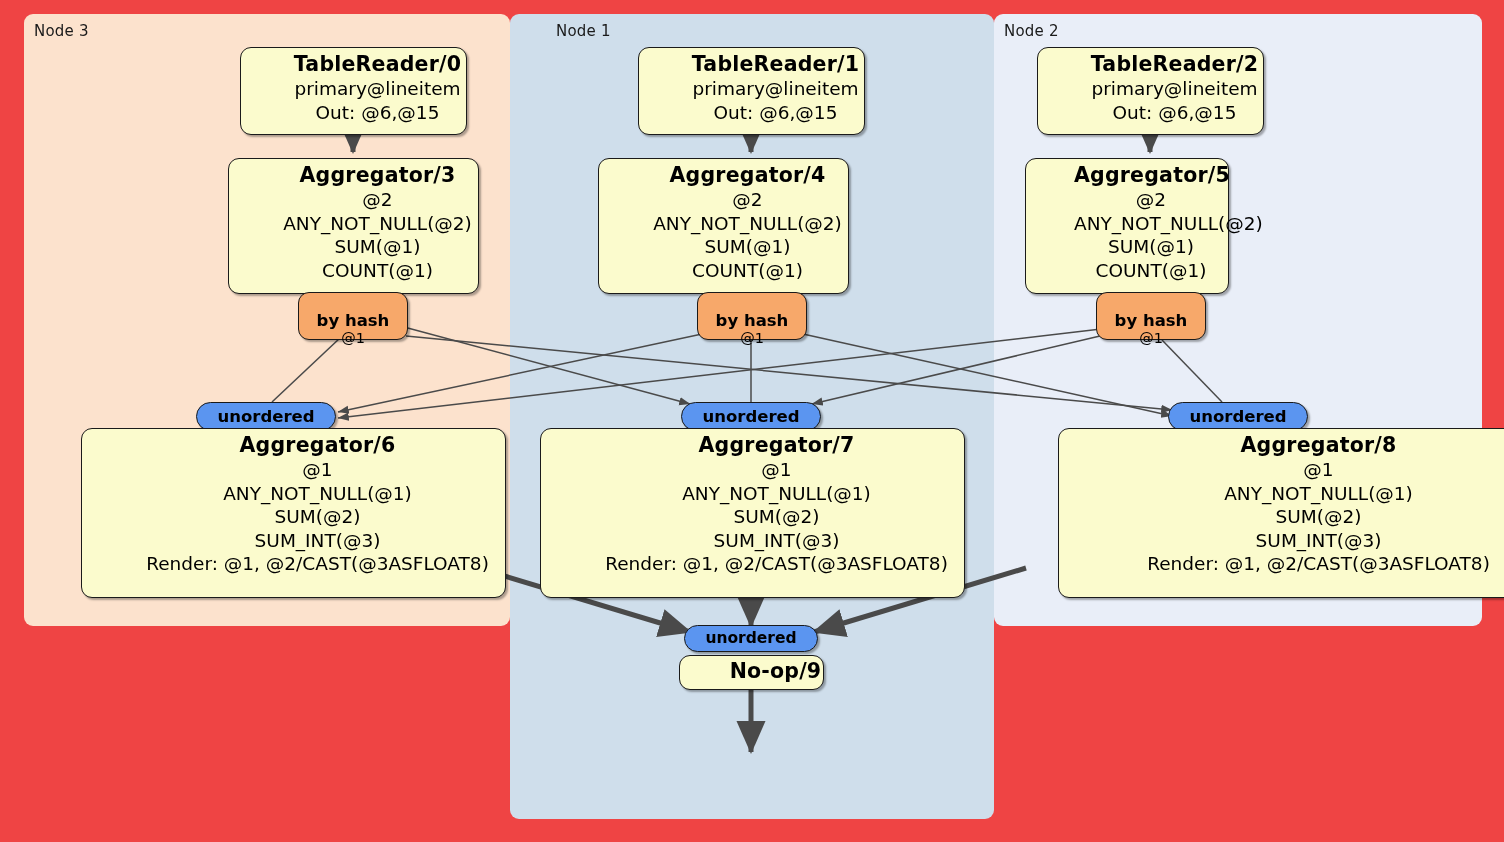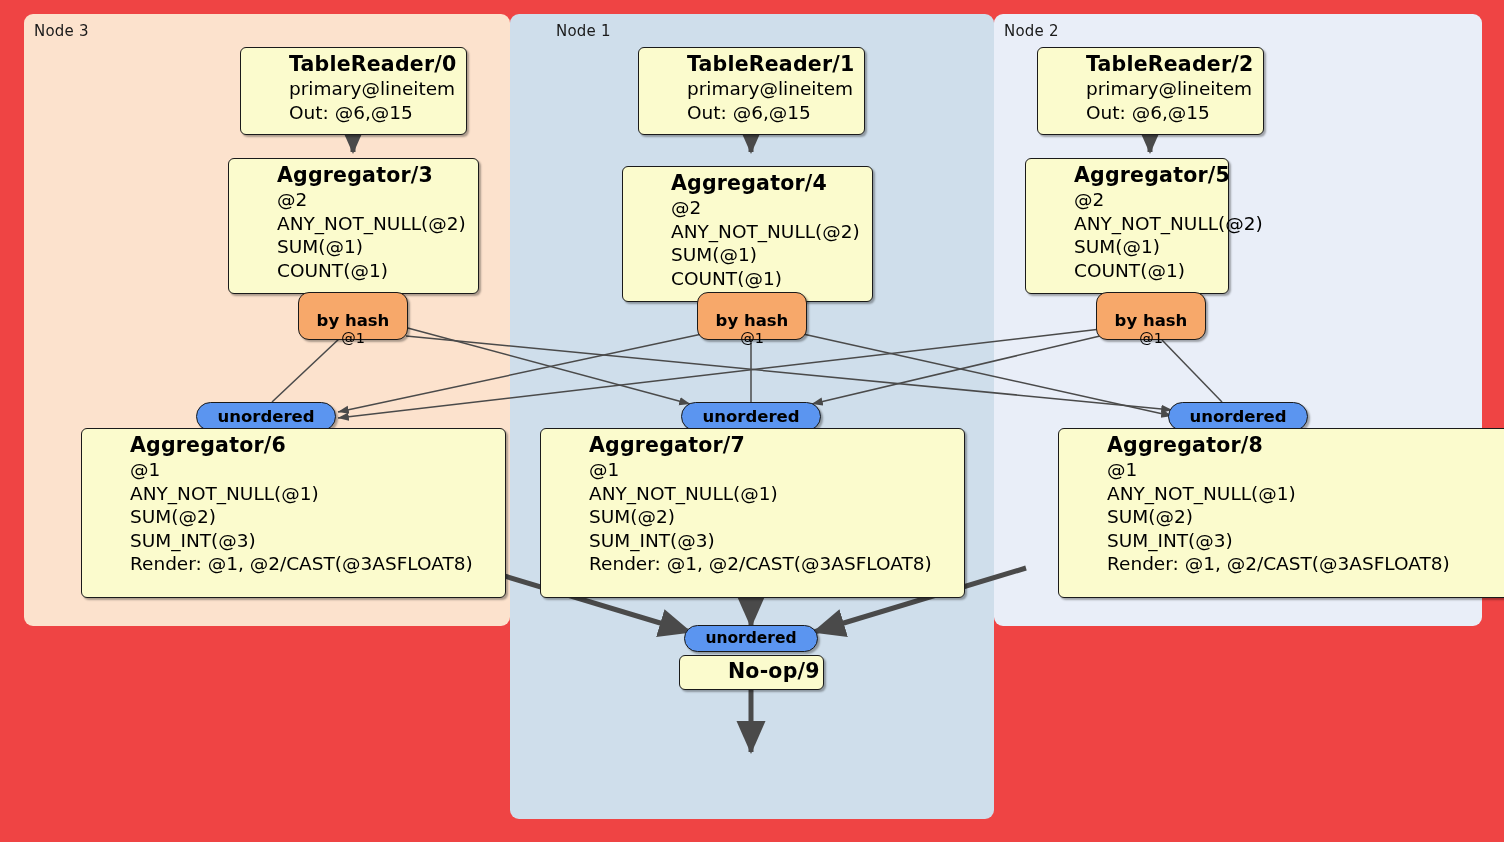--- a/index.html
+++ b/index.html
@@ -12,23 +12,23 @@
   .panel-label{position:absolute;font-size:15px;color:#1a1a1a;letter-spacing:.2px;white-space:nowrap;}
 
   
   #edges{position:absolute;left:0;top:0;width:1504px;height:842px;}
 
   
   .box{
     position:absolute;
     background:#FBFBCD;
     border:1.6px solid #1a1a1a;
-    border-radius:6px;
+    border-radius:11px;
     box-sizing:border-box;
-    text-align:left;
+    text-align:center;
     color:#000;
     box-shadow:2px 2px 2px rgba(0,0,0,.32);
     padding-top:4px;
     padding-left:48px;
   }
   .box .ttl{font-weight:bold;font-size:20.5px;line-height:25px;letter-spacing:.2px;}
   .box .ln{font-size:18.5px;line-height:23.5px;white-space:nowrap;}
 
   
   .pill{
@@ -123,21 +123,21 @@
   </div>
 
   <div class="box" style="left:228px;top:158px;width:251px;height:136px;">
     <div class="ttl">Aggregator/3</div>
     <div class="ln">@2</div>
     <div class="ln">ANY_NOT_NULL(@2)</div>
     <div class="ln">SUM(@1)</div>
     <div class="ln">COUNT(@1)</div>
   </div>
 
-  <div class="box" style="left:622px;top:158px;width:251px;height:136px;margin-top:8px;">
+  <div class="box" style="left:598px;top:158px;width:251px;height:136px;">
     <div class="ttl">Aggregator/4</div>
     <div class="ln">@2</div>
     <div class="ln">ANY_NOT_NULL(@2)</div>
     <div class="ln">SUM(@1)</div>
     <div class="ln">COUNT(@1)</div>
   </div>
 
   <div class="box" style="left:1025px;top:158px;width:204px;height:136px;">
     <div class="ttl">Aggregator/5</div>
     <div class="ln">@2</div>

